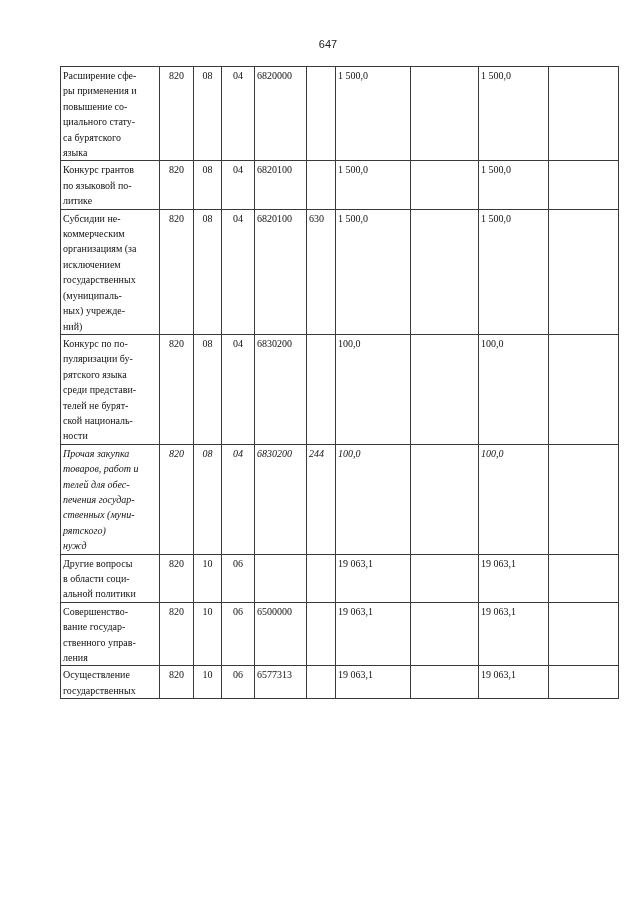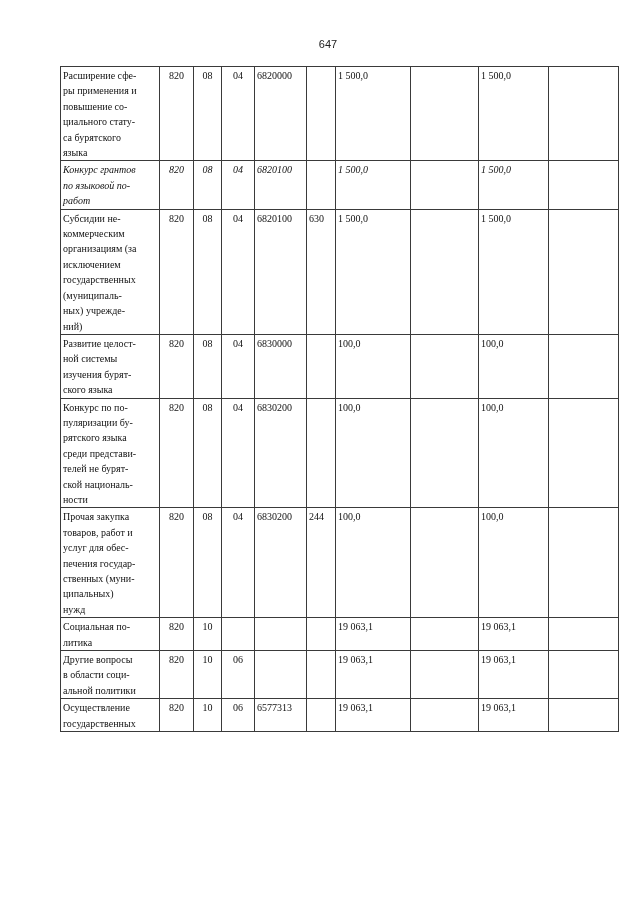--- a/index.html
+++ b/index.html
@@ -46,25 +46,25 @@
         <td class="c">820</td>
         <td class="c">08</td>
         <td class="c">04</td>
         <td>6820000</td>
         <td></td>
         <td class="r">1 500,0</td>
         <td></td>
         <td class="r">1 500,0</td>
         <td></td>
       </tr>
-      <tr style="height: 45px; font-style: italic;">
+      <tr style="height: 45px;">
         <td class="name">
           <div>Конкурс грантов</div>
           <div>по языковой по-</div>
-          <div>работ</div>
+          <div>литике</div>
         </td>
         <td class="c">820</td>
         <td class="c">08</td>
         <td class="c">04</td>
         <td>6820100</td>
         <td></td>
         <td class="r">1 500,0</td>
         <td></td>
         <td class="r">1 500,0</td>
         <td></td>
@@ -83,102 +83,87 @@
         <td class="c">820</td>
         <td class="c">08</td>
         <td class="c">04</td>
         <td>6820100</td>
         <td>630</td>
         <td class="r">1 500,0</td>
         <td></td>
         <td class="r">1 500,0</td>
         <td></td>
       </tr>
-      <tr style="height: 57px;">
-        <td class="name">
-          <div>Развитие целост-</div>
-          <div>ной системы</div>
-          <div>изучения бурят-</div>
-          <div>ского языка</div>
-        </td>
-        <td class="c">820</td>
-        <td class="c">08</td>
-        <td class="c">04</td>
-        <td>6830000</td>
-        <td></td>
-        <td class="r">100,0</td>
-        <td></td>
-        <td class="r">100,0</td>
-        <td></td>
-      </tr>
       <tr style="height: 106px;">
         <td class="name">
           <div>Конкурс по по-</div>
           <div>пуляризации бу-</div>
           <div>рятского языка</div>
           <div>среди представи-</div>
           <div>телей не бурят-</div>
           <div>ской националь-</div>
           <div>ности</div>
         </td>
         <td class="c">820</td>
         <td class="c">08</td>
         <td class="c">04</td>
         <td>6830200</td>
         <td></td>
         <td class="r">100,0</td>
         <td></td>
         <td class="r">100,0</td>
         <td></td>
       </tr>
-      <tr style="height: 105px;">
+      <tr style="height: 105px; font-style: italic;">
         <td class="name">
           <div>Прочая закупка</div>
           <div>товаров, работ и</div>
-          <div>услуг для обес-</div>
+          <div>телей для обес-</div>
           <div>печения государ-</div>
           <div>ственных (муни-</div>
-          <div>ципальных)</div>
+          <div>рятского)</div>
           <div>нужд</div>
         </td>
         <td class="c">820</td>
         <td class="c">08</td>
         <td class="c">04</td>
         <td>6830200</td>
         <td>244</td>
         <td class="r">100,0</td>
         <td></td>
         <td class="r">100,0</td>
         <td></td>
       </tr>
-      <tr style="height: 30px;">
-        <td class="name">
-          <div>Социальная по-</div>
-          <div>литика</div>
-        </td>
-        <td class="c">820</td>
-        <td class="c">10</td>
-        <td class="c"></td>
-        <td></td>
-        <td></td>
-        <td class="r">19 063,1</td>
-        <td></td>
-        <td class="r">19 063,1</td>
-        <td></td>
-      </tr>
       <tr style="height: 45px;">
         <td class="name">
           <div>Другие вопросы</div>
           <div>в области соци-</div>
           <div>альной политики</div>
         </td>
         <td class="c">820</td>
         <td class="c">10</td>
         <td class="c">06</td>
         <td></td>
+        <td></td>
+        <td class="r">19 063,1</td>
+        <td></td>
+        <td class="r">19 063,1</td>
+        <td></td>
+      </tr>
+      <tr style="height: 61px;">
+        <td class="name">
+          <div>Совершенство-</div>
+          <div>вание государ-</div>
+          <div>ственного управ-</div>
+          <div>ления</div>
+        </td>
+        <td class="c">820</td>
+        <td class="c">10</td>
+        <td class="c">06</td>
+        <td>6500000</td>
         <td></td>
         <td class="r">19 063,1</td>
         <td></td>
         <td class="r">19 063,1</td>
         <td></td>
       </tr>
       <tr style="height: 33px;">
         <td class="name">
           <div>Осуществление</div>
           <div>государственных</div>

